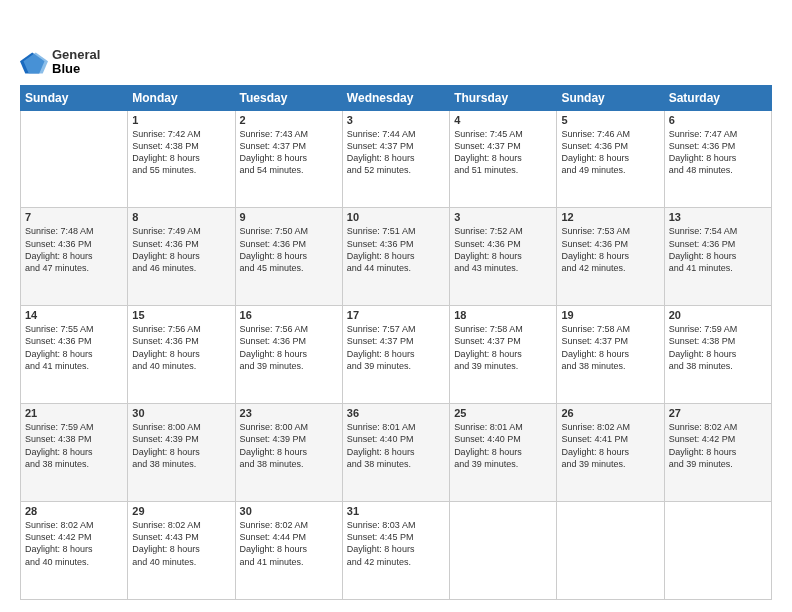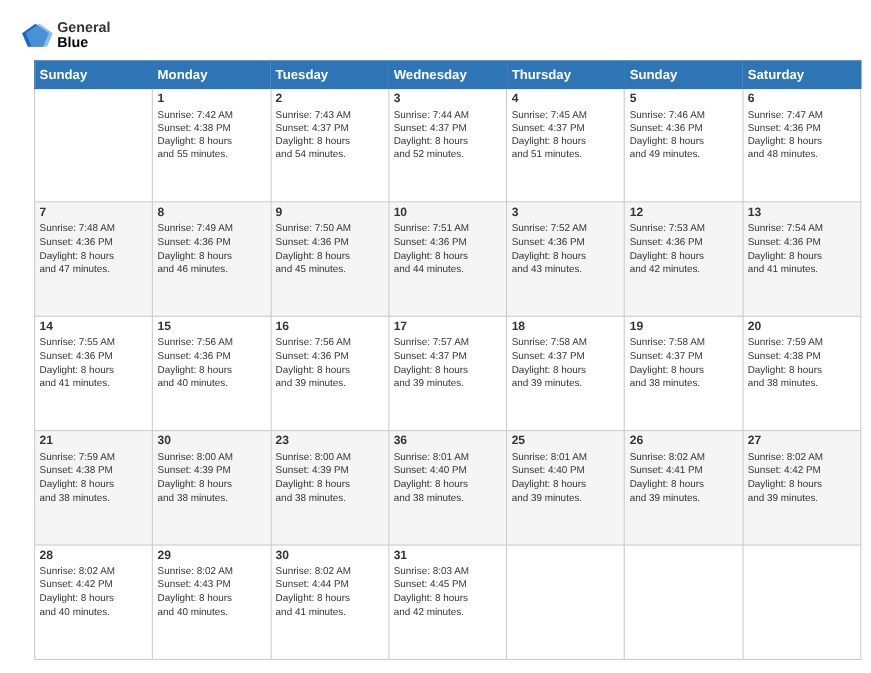--- a/index.html
+++ b/index.html
@@ -18,22 +18,23 @@
       flex-direction: column;
     }
     .header {
       display: flex;
       justify-content: space-between;
       align-items: flex-start;
       margin-bottom: 8px;
     }
     .logo {
       display: flex;
-      align-items: flex-start;
+      align-items: flex-end;
       gap: 4px;
+      margin-top: 30px;
     }
     .logo-text {
       display: flex;
       flex-direction: column;
       font-size: 13px;
       font-weight: bold;
       line-height: 1.1;
     }
     .logo-general { color: #333; }
     .logo-blue { color: #000000; }
@@ -53,21 +54,20 @@
     .location {
       font-size: 14px;
       color: #333;
     }
     .calendar {
       flex: 1;
       border: 1px solid #ccc;
       border-collapse: collapse;
       width: 100%;
       table-layout: fixed;
-      margin-left: 11px;
     }
     .calendar th {
       background: #2e75b6;
       color: #fff;
       font-size: 12px;
       font-weight: bold;
       padding: 5px 4px;
       border: 1px solid #2e75b6;
       text-align: left;
     }

